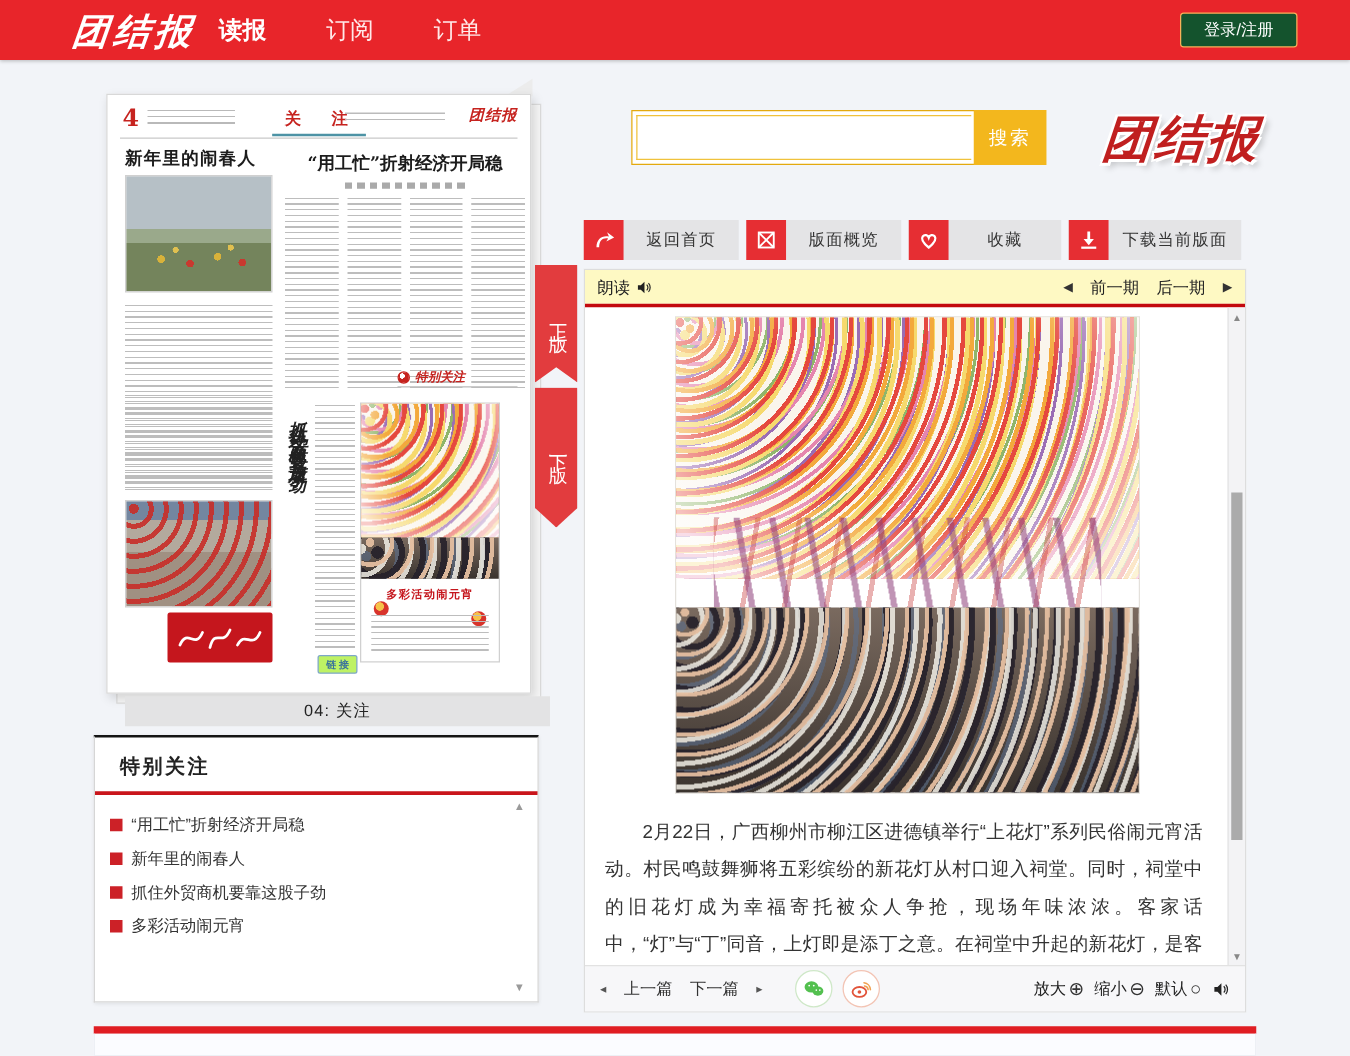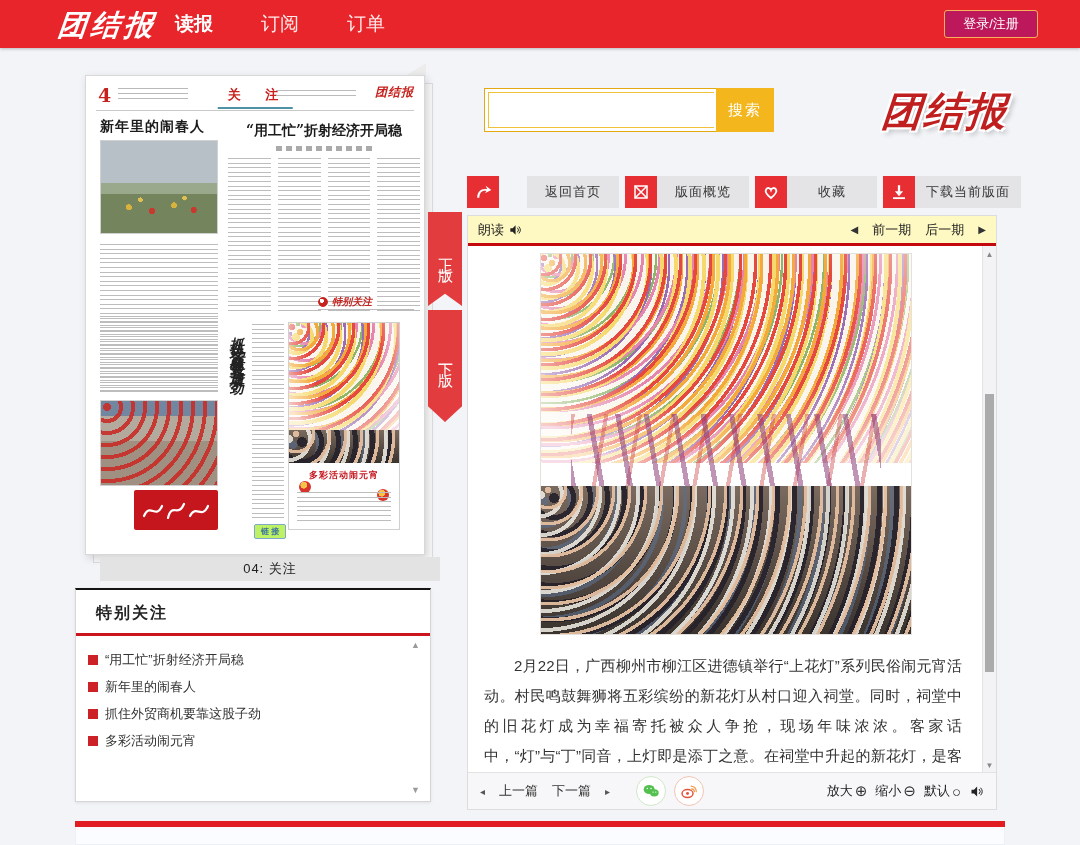--- a/index.html
+++ b/index.html
@@ -5,21 +5,21 @@
   * { margin:0; padding:0; box-sizing:border-box; }
   html,body { background:#eef1f6; font-family:"Liberation Sans", sans-serif; }
   .stage { position:relative; width:1080px; height:845px; background:#f2f4f8; overflow:hidden; margin:0 auto; }
 
   
   .topbar { position:absolute; left:0; top:0; width:1080px; height:48px; background:#e8252a; box-shadow:0 1px 3px rgba(0,0,0,.25); }
   .logo-cal { position:absolute; left:58px; top:6px; color:#fff; font-family:"DejaVu Serif", serif; font-style:italic; font-weight:bold; font-size:29px; letter-spacing:4px; transform:skewX(-6deg); }
   .topnav { position:absolute; left:175px; top:0; height:48px; display:flex; align-items:center; gap:48px; }
   .topnav .item { color:#ffe9e9; font-size:19px; cursor:pointer; }
   .topnav .item.active { color:#fff; font-weight:bold; }
-  .login-btn { position:absolute; right:42px; top:10px; width:94px; height:28px; background:#be185d; border:1px solid #f8b159; border-radius:3px; color:#fff; font-size:13px; display:flex; align-items:center; justify-content:center; cursor:pointer; }
+  .login-btn { position:absolute; right:42px; top:10px; width:94px; height:28px; background:#14532d; border:1px solid #f8b159; border-radius:3px; color:#fff; font-size:13px; display:flex; align-items:center; justify-content:center; cursor:pointer; }
 
   
   .sheet-back { position:absolute; left:93px; top:83px; width:340px; height:480px; background:#f6f6f6; border:1px solid #dcdcdc; }
   .page { position:absolute; left:85px; top:75px; width:340px; height:480px; background:#fff; border:1px solid #d8d8d8; box-shadow:2px 3px 8px rgba(0,0,0,.15); }
   .fold { position:absolute; left:404px; top:63px; width:0; height:0; border-left:22px solid transparent; border-bottom:14px solid #ececec; }
   .np { position:absolute; inset:0; font-family:"DejaVu Serif", serif; }
   .np-head { position:absolute; left:10px; right:10px; top:8px; height:24px; }
   .np-no { position:absolute; left:2px; top:0; color:#c6231f; font-size:19px; font-weight:bold; }
   .np-headlines-sm { position:absolute; left:22px; top:4px; width:70px; height:14px; background:repeating-linear-gradient(180deg,#b9b9b9 0 1px,transparent 1px 5px); }
   .np-sec { position:absolute; left:50%; transform:translateX(-50%); top:2px; color:#c6231f; font-size:13px; font-weight:bold; letter-spacing:10px; border-bottom:2px solid #4d93a5; padding:0 4px 3px 10px; }
@@ -88,32 +88,32 @@
   .nav-panel .hd { padding:13px 20px 9px; font-size:16px; font-weight:bold; color:#222; letter-spacing:2px; }
   .nav-panel .redline { height:3px; background:#c9151b; }
   .nav-list { position:relative; padding:10px 26px 0 12px; }
   .nav-list .it { display:flex; align-items:center; gap:7px; font-size:13px; color:#333; line-height:27px; cursor:pointer; white-space:nowrap; }
   .nav-list .sq { width:10px; height:10px; background:#cc2127; flex:0 0 auto; }
   .nav-arrow { position:absolute; right:8px; color:#9a9a9a; font-size:9px; cursor:pointer; }
   .arrow-up-fix { position:absolute; right:10px; top:4px; }
   .arrow-dn-fix { position:absolute; right:10px; bottom:6px; }
 
   
-  .search-wrap { position:absolute; left:484px; top:88px; width:290px; height:44px; border:1px solid #e3a90f; background:#fff; display:flex; }
+  .search-wrap { position:absolute; left:505px; top:88px; width:332px; height:44px; border:1px solid #e3a90f; background:#fff; display:flex; }
   .search-input { flex:1; border:1px solid #f0c23c; margin:3px; border-right:none; outline:none; font-size:14px; padding:0 8px; color:#333; }
   .search-btn { width:58px; background:#f3b71d; color:#fff; font-size:15px; border:none; cursor:pointer; letter-spacing:2px; margin:-1px; }
   .brand2 { position:absolute; right:72px; top:84px; color:#c01f1f; font-family:"DejaVu Serif", serif; font-style:italic; font-weight:bold; font-size:40px; letter-spacing:2px; transform:skewX(-5deg);
             text-shadow:2px 2px 0 #fff,-2px -2px 0 #fff,2px -2px 0 #fff,-2px 2px 0 #fff,4px 4px 5px rgba(0,0,0,.22); }
 
   
   .toolbar { position:absolute; left:467px; top:176px; width:530px; height:32px; display:flex; gap:6px; }
   .tool { display:flex; cursor:pointer; }
   .tool .ico { width:32px; height:32px; background:#e62e33; display:flex; align-items:center; justify-content:center; }
   .tool .lbl { height:32px; background:#e4e4e6; color:#333; font-size:13px; display:flex; align-items:center; justify-content:center; letter-spacing:1px; }
-  .lbl-w1 { width:92px;margin-left:28px; } .lbl-w2 { width:92px; } .lbl-w3 { width:106px; } .lbl-w4 { width:90px; }
+  .lbl-w1 { width:92px; } .lbl-w2 { width:92px; } .lbl-w3 { width:106px; } .lbl-w4 { width:90px; }
 
   
   .panel { position:absolute; left:467px; top:215px; width:530px; height:595px; background:#fff; border:1px solid #ddd; }
   .panel-hd { height:27px; background:#fef9c3; display:flex; align-items:center; justify-content:space-between; padding:0 10px; }
   .read-aloud { display:flex; align-items:center; gap:4px; font-size:13px; color:#222; cursor:pointer; }
   .issue-nav { display:flex; align-items:center; gap:14px; font-size:13px; color:#222; }
   .issue-nav .arr { font-size:10px; color:#333; }
   .issue-nav span { cursor:pointer; }
   .panel-redline { height:3px; background:#c3090e; }
   .panel-body { position:relative; height:528px; overflow:hidden; background:#fff; }

